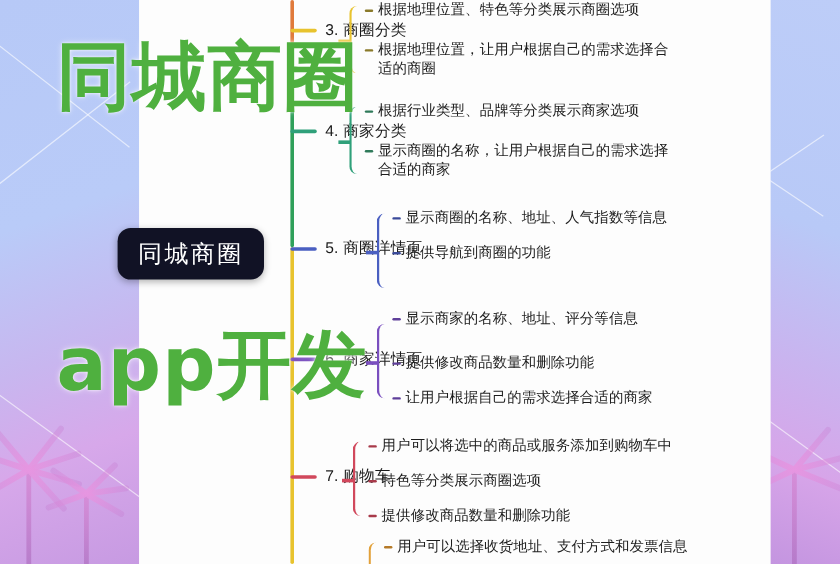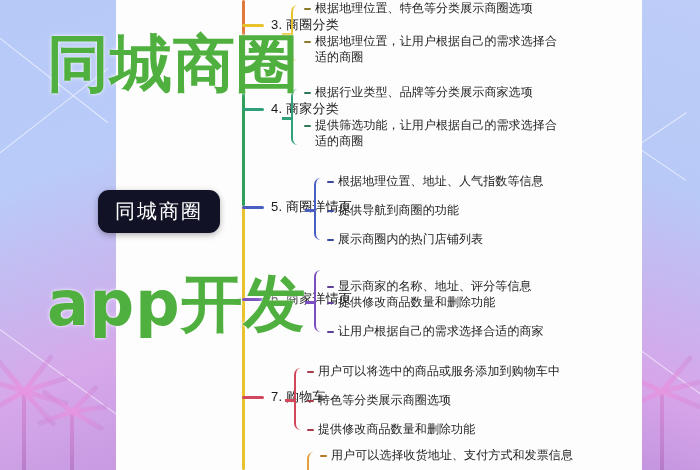--- a/index.html
+++ b/index.html
@@ -129,47 +129,43 @@
       <div class="nstub" style="background:#2fa07a;"></div>
       <div class="nlabel">4. 商家分类</div>
     </div>
     <div class="brace" style="left:175px;top:89px;height:56px;color:#2fa07a;border-color:#2fa07a;"></div>
     <div class="leaf" style="left:188px;top:85px;">
       <div class="ltick" style="background:#2f7a5a;"></div>
       <div class="ltext">根据行业类型、品牌等分类展示商家选项</div>
     </div>
     <div class="leaf" style="left:188px;top:118px;">
       <div class="ltick" style="background:#2f7a5a;"></div>
-      <div class="ltext">提供筛选功能，让用户根据自己的需求选择合适的商圈</div>
+      <div class="ltext">显示商圈的名称，让用户根据自己的需求选择合适的商家</div>
     </div>
 
     <div class="node" style="left:126px;top:198px;">
       <div class="nstub" style="background:#4a5fc1;"></div>
       <div class="nlabel">5. 商圈详情页</div>
     </div>
     <div class="brace" style="left:198px;top:178px;height:62px;color:#4a5fc1;border-color:#4a5fc1;"></div>
     <div class="leaf" style="left:211px;top:174px;">
       <div class="ltick" style="background:#3a4a9a;"></div>
-      <div class="ltext">根据地理位置、地址、人气指数等信息</div>
+      <div class="ltext">显示商圈的名称、地址、人气指数等信息</div>
     </div>
     <div class="leaf" style="left:211px;top:203px;">
       <div class="ltick" style="background:#3a4a9a;"></div>
       <div class="ltext">提供导航到商圈的功能</div>
     </div>
-    <div class="leaf" style="left:211px;top:232px;">
-      <div class="ltick" style="background:#3a4a9a;"></div>
-      <div class="ltext">展示商圈内的热门店铺列表</div>
-    </div>
 
     <div class="node" style="left:126px;top:290px;">
       <div class="nstub" style="background:#7a4fbf;"></div>
       <div class="nlabel">6. 商家详情页</div>
     </div>
     <div class="brace" style="left:198px;top:270px;height:62px;color:#7a4fbf;border-color:#7a4fbf;"></div>
-    <div class="leaf" style="left:211px;top:279px;">
+    <div class="leaf" style="left:211px;top:258px;">
       <div class="ltick" style="background:#5f3f9a;"></div>
       <div class="ltext">显示商家的名称、地址、评分等信息</div>
     </div>
     <div class="leaf" style="left:211px;top:295px;">
       <div class="ltick" style="background:#5f3f9a;"></div>
       <div class="ltext">提供修改商品数量和删除功能</div>
     </div>
     <div class="leaf" style="left:211px;top:324px;">
       <div class="ltick" style="background:#5f3f9a;"></div>
       <div class="ltext">让用户根据自己的需求选择合适的商家</div>

